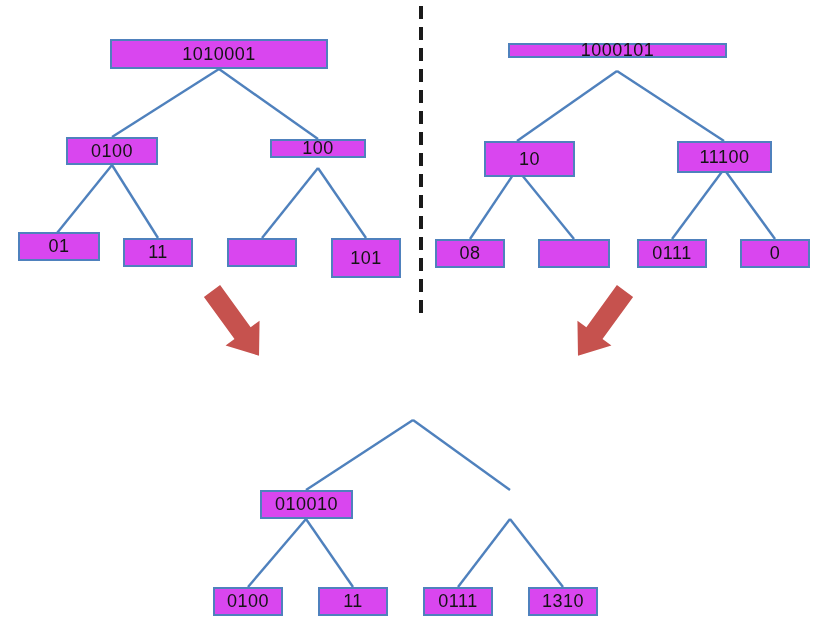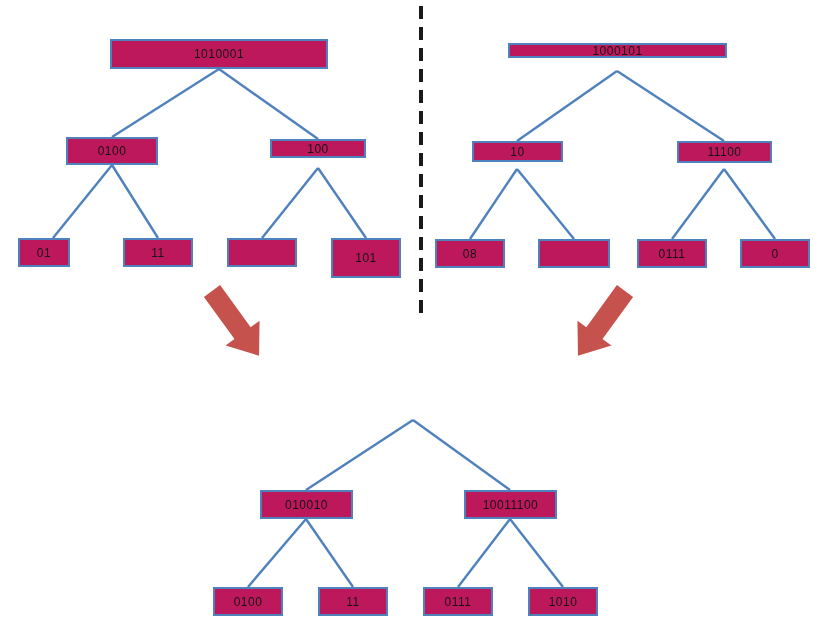--- a/index.html
+++ b/index.html
@@ -13,25 +13,25 @@
   }
   .overlay {
     position: absolute;
     left: 0; top: 0;
     width: 830px; height: 623px;
   }
   .node {
     position: absolute;
     box-sizing: border-box;
     border: 2px solid var(--box-border, #4F81BD);
-    background: #be185d;
+    background: #d946ef;
     display: flex;
     align-items: center;
     justify-content: center;
-    font-size: 12px;
+    font-size: 18px;
     color: #141414;
     letter-spacing: 0.5px;
   }
   .connector { stroke: var(--connector, #4F81BD); stroke-width: 2.4; }
   .divider { stroke: var(--divider, #000000); stroke-width: 4; }
   .arrow { fill: var(--arrow, #C6524E); }
 </style>
 </head>
 <body>
 
@@ -68,33 +68,32 @@
 
     <line class="divider" x1="421" y1="6" x2="421" y2="313" stroke-dasharray="13 8"></line>
 
     <polygon class="arrow" transform="translate(212,291) rotate(54)" points="0,-10 52,-10 52,-21 80,0 52,21 52,10 0,10"></polygon>
     <polygon class="arrow" transform="translate(625,291) rotate(126)" points="0,-10 52,-10 52,-21 80,0 52,21 52,10 0,10"></polygon>
   </svg>
 
   <div class="node" style="left:110px;top:39px;width:218px;height:30px">1010001</div>
   <div class="node" style="left:66px;top:137px;width:92px;height:28px">0100</div>
   <div class="node" style="left:270px;top:139px;width:96px;height:19px">100</div>
-  <div class="node" style="left:18px;top:238px;width:52px;height:29px">01</div>
+  <div class="node" style="left:18px;top:232px;width:82px;height:29px">01</div>
   <div class="node" style="left:123px;top:238px;width:70px;height:29px">11</div>
   <div class="node" style="left:227px;top:238px;width:70px;height:29px"></div>
   <div class="node" style="left:331px;top:238px;width:70px;height:40px">101</div>
 
   <div class="node" style="left:508px;top:43px;width:219px;height:15px">1000101</div>
-  <div class="node" style="left:472px;top:141px;width:91px;height:21px">10</div>
-  <div class="node" style="left:677px;top:141px;width:95px;height:22px">11100</div>
+  <div class="node" style="left:484px;top:141px;width:91px;height:36px">10</div>
+  <div class="node" style="left:677px;top:141px;width:95px;height:32px">11100</div>
   <div class="node" style="left:435px;top:239px;width:70px;height:29px">08</div>
   <div class="node" style="left:538px;top:239px;width:72px;height:29px"></div>
   <div class="node" style="left:637px;top:239px;width:70px;height:29px">0111</div>
   <div class="node" style="left:740px;top:239px;width:70px;height:29px">0</div>
 
   <div class="node" style="left:260px;top:490px;width:93px;height:29px">010010</div>
-  <div class="node" style="left:464px;top:490px;width:93px;height:29px">10011100</div>
   <div class="node" style="left:213px;top:587px;width:70px;height:29px">0100</div>
   <div class="node" style="left:318px;top:587px;width:70px;height:29px">11</div>
   <div class="node" style="left:423px;top:587px;width:70px;height:29px">0111</div>
-  <div class="node" style="left:528px;top:587px;width:70px;height:29px">1010</div>
+  <div class="node" style="left:528px;top:587px;width:70px;height:29px">1310</div>
 
 </div>
 
 </body></html>

